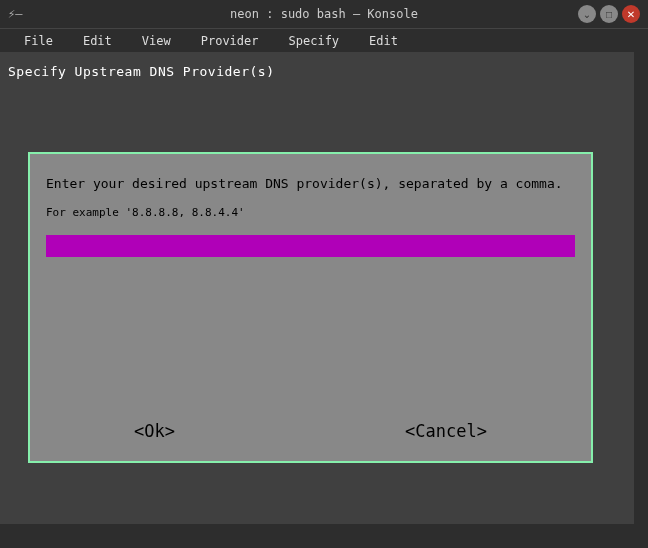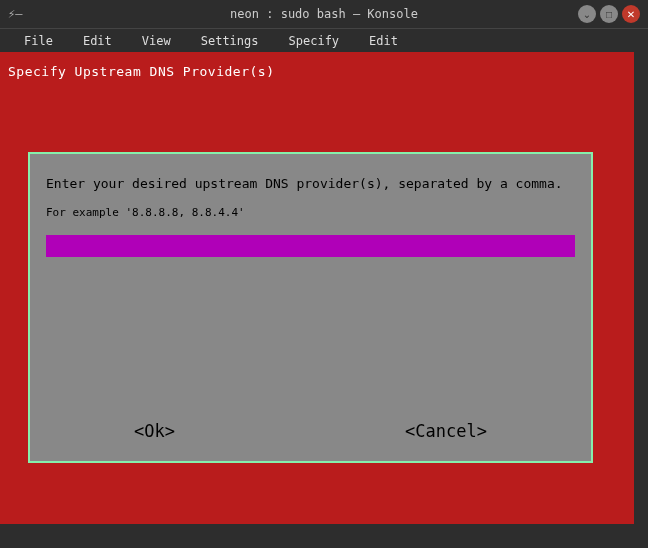--- a/index.html
+++ b/index.html
@@ -91,21 +91,21 @@
       font-size: 12px;
       padding: 2px 8px;
       cursor: pointer;
       border-radius: 2px;
       margin-left: 12px;
     }
 
     
     .terminal {
       flex: 1;
-      background: #b91c1c;
+      background: #404040;
       padding: 8px 4px;
       position: relative;
       overflow: hidden;
     }
 
     .terminal-text-top {
       color: #ffffff;
       font-size: 13px;
       font-family: monospace;
       padding: 4px 4px;
@@ -211,21 +211,21 @@
       <button class="titlebar-btn btn-minimize">⌄</button>
       <button class="titlebar-btn btn-maximize">□</button>
       <button class="titlebar-btn btn-close">✕</button>
     </div>
   </div>
 
   <div class="menubar">
     <span class="menu-item">File</span>
     <span class="menu-item">Edit</span>
     <span class="menu-item">View</span>
-    <span class="menu-item">Settings</span>
+    <span class="menu-item">Provider</span>
     <span class="menu-item">Specify</span>
     <span class="menu-item">Edit</span>
   </div>
 
   <div class="terminal">
     <div class="terminal-text-top">Specify Upstream DNS Provider(s)</div>
 
     <div class="dialog">
       <div class="dialog-text">Enter your desired upstream DNS provider(s), separated by a comma.</div>
       <div class="dialog-example">For example '8.8.8.8, 8.8.4.4'</div>

